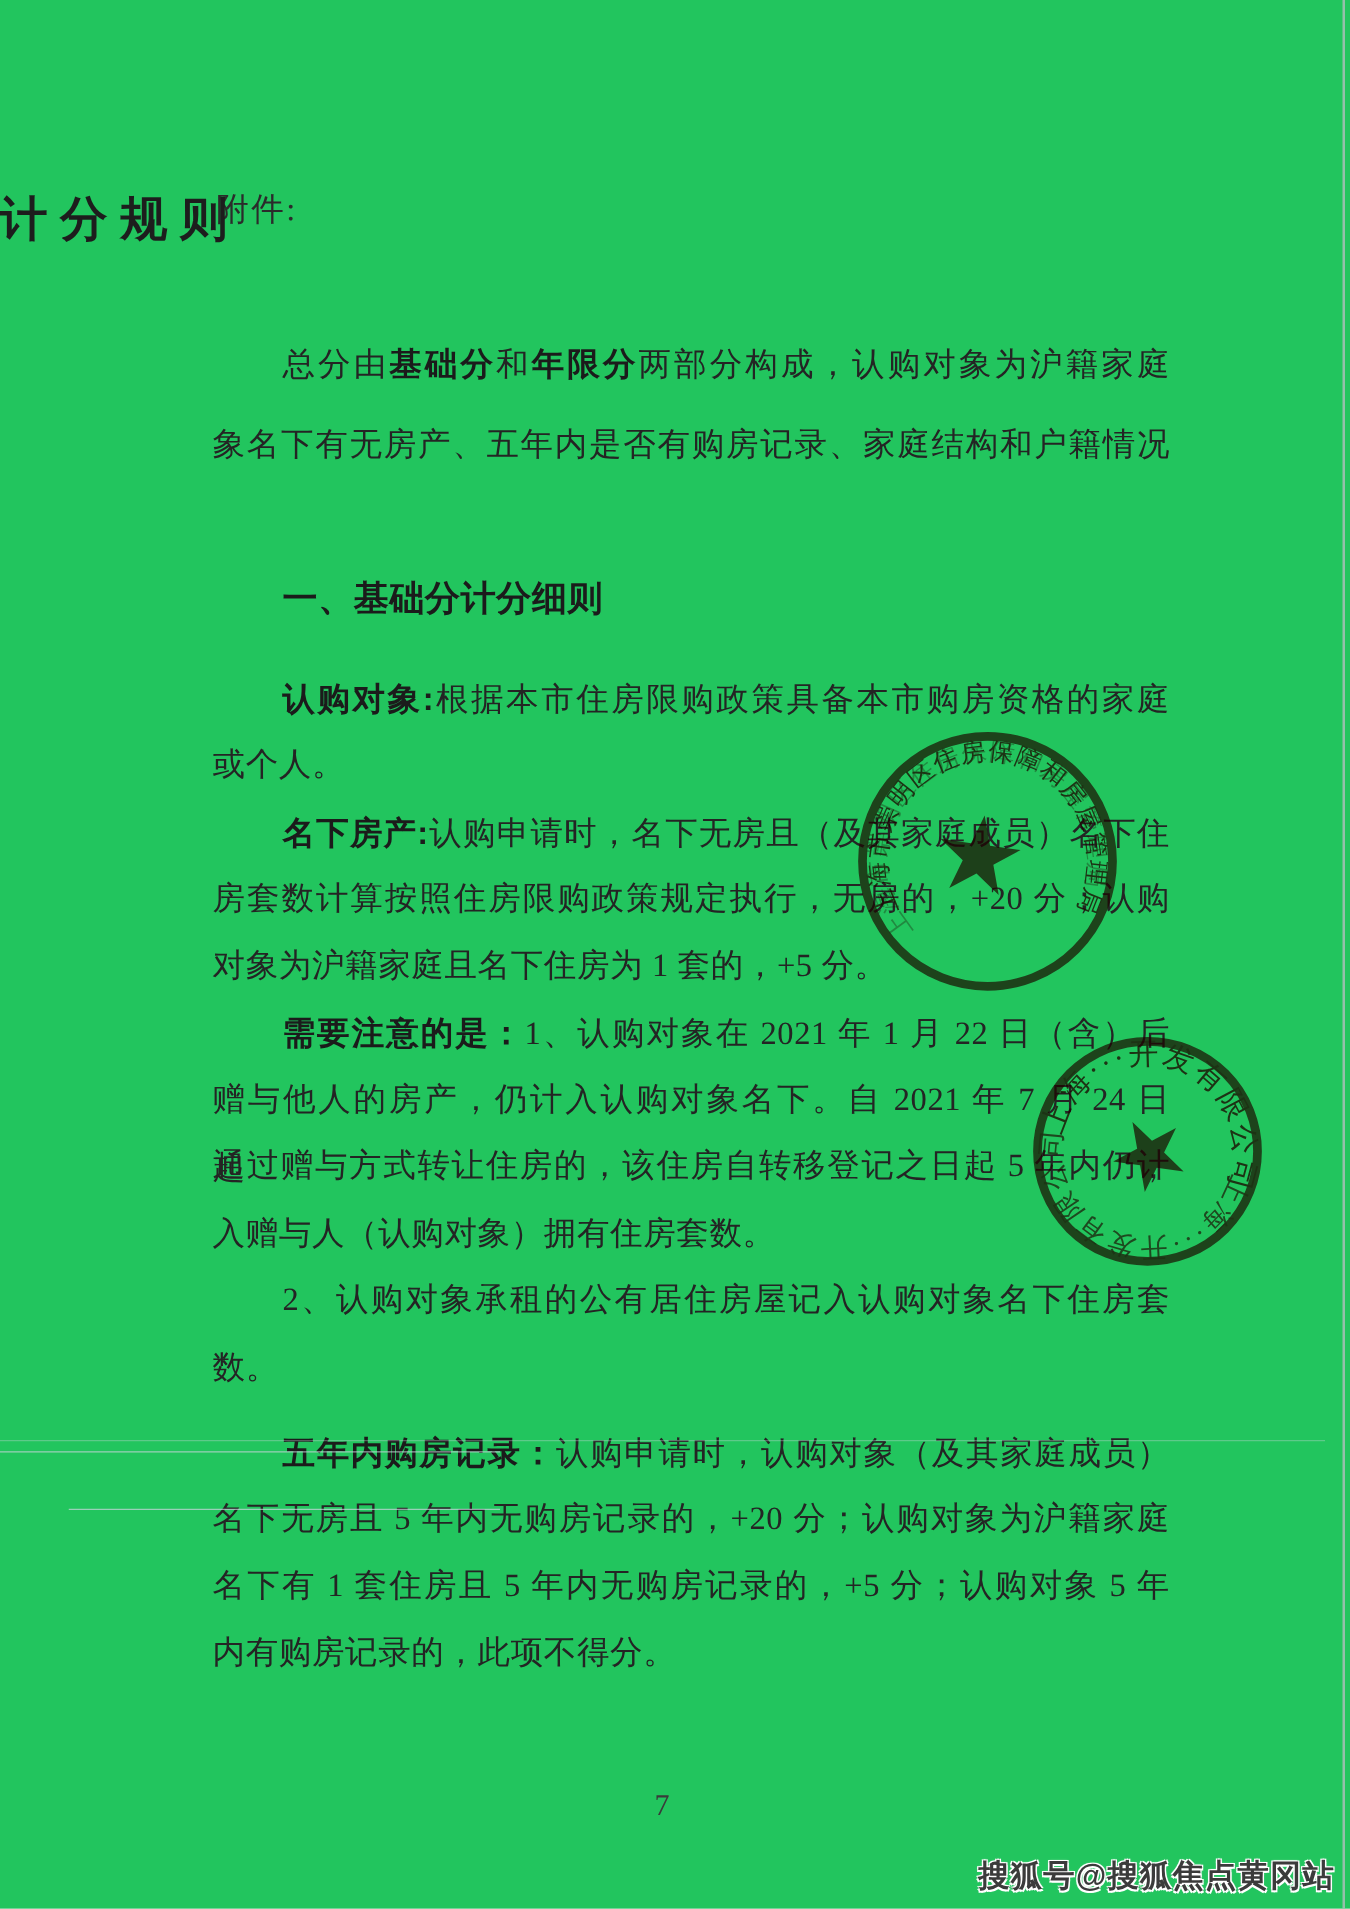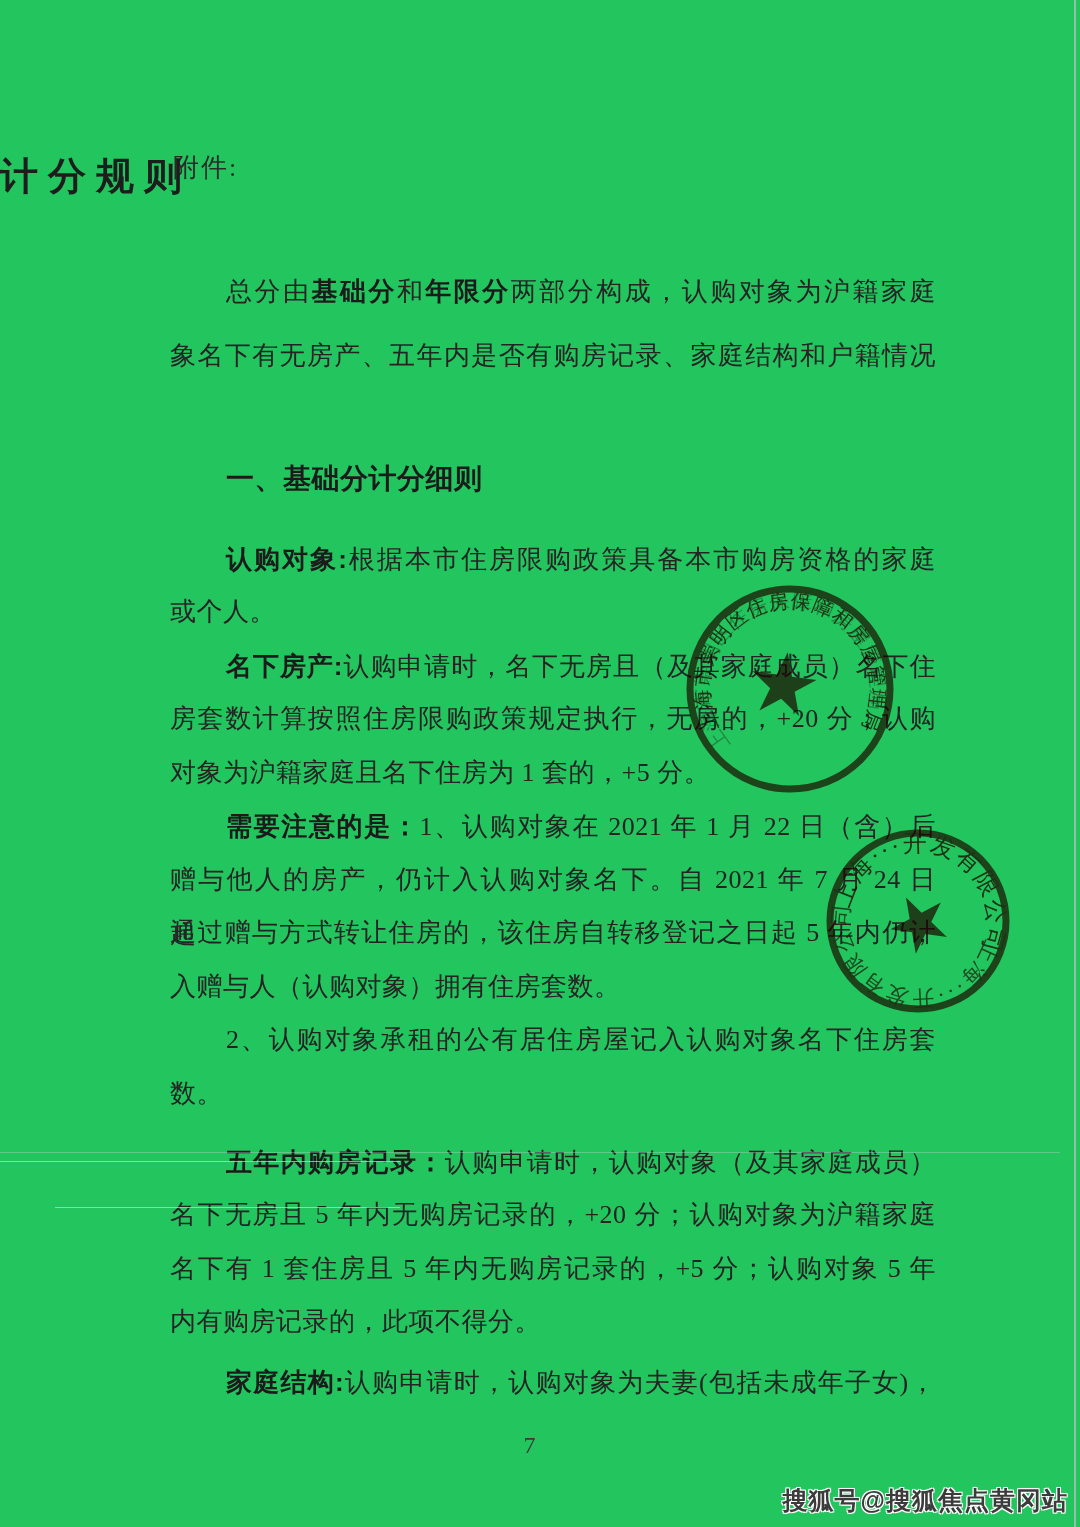--- a/index.html
+++ b/index.html
@@ -74,21 +74,20 @@
   <div class="tl" style="top:960px">入赠与人（认购对象）拥有住房套数。</div>
 
   <div class="tl fl ind" style="top:1013px">2、认购对象承租的公有居住房屋记入认购对象名下住房套</div>
   <div class="tl" style="top:1067px">数。</div>
 
   <div class="tl fl ind" style="top:1135px"><span class="bh">五年内购房记录：</span><span>认购申请时，认购对象（及其家庭成员）</span></div>
   <div class="tl fl" style="top:1188px">名下无房且 5 年内无购房记录的，+20 分；认购对象为沪籍家庭</div>
   <div class="tl fl" style="top:1242px">名下有 1 套住房且 5 年内无购房记录的，+5 分；认购对象 5 年</div>
   <div class="tl" style="top:1295px">内有购房记录的，此项不得分。</div>
 
-  <div class="tl fl ind" style="top:1355px"><span class="bh">家庭结构:</span><span>认购申请时，认购对象为夫妻(包括未成年子女)，</span></div>
 
   <svg class="stamp" style="left:685px;top:584px" width="210" height="210" viewBox="-105 -105 210 210">
     <circle cx="0" cy="0" r="100" fill="none" stroke="#cf382a" stroke-width="7" opacity="0.9"></circle>
     <defs>
       <path id="arc1" d="M -71.5 38 A 81 81 0 1 1 71.5 38" fill="none"></path>
     </defs>
     <text font-size="20" fill="#cf382a" letter-spacing="1">
       <textPath href="#arc1" startOffset="50%" text-anchor="middle">上海市崇明区住房保障和房屋管理局</textPath>
     </text>
     <g transform="rotate(-14)" opacity="0.4">

